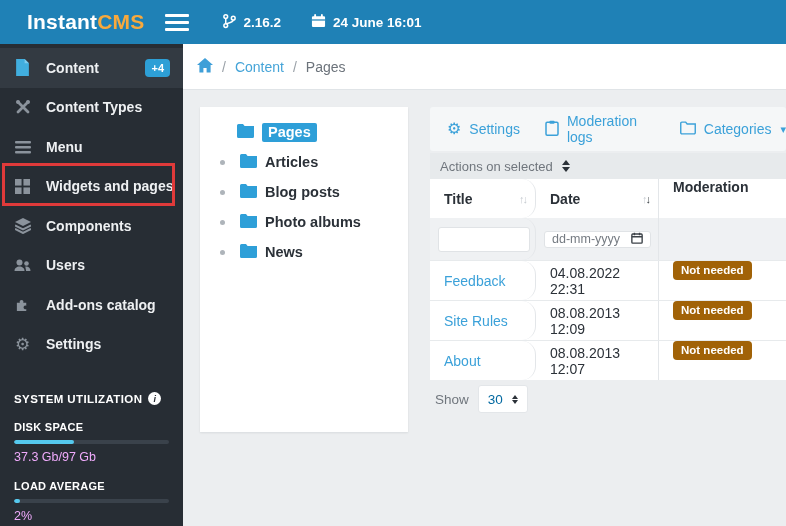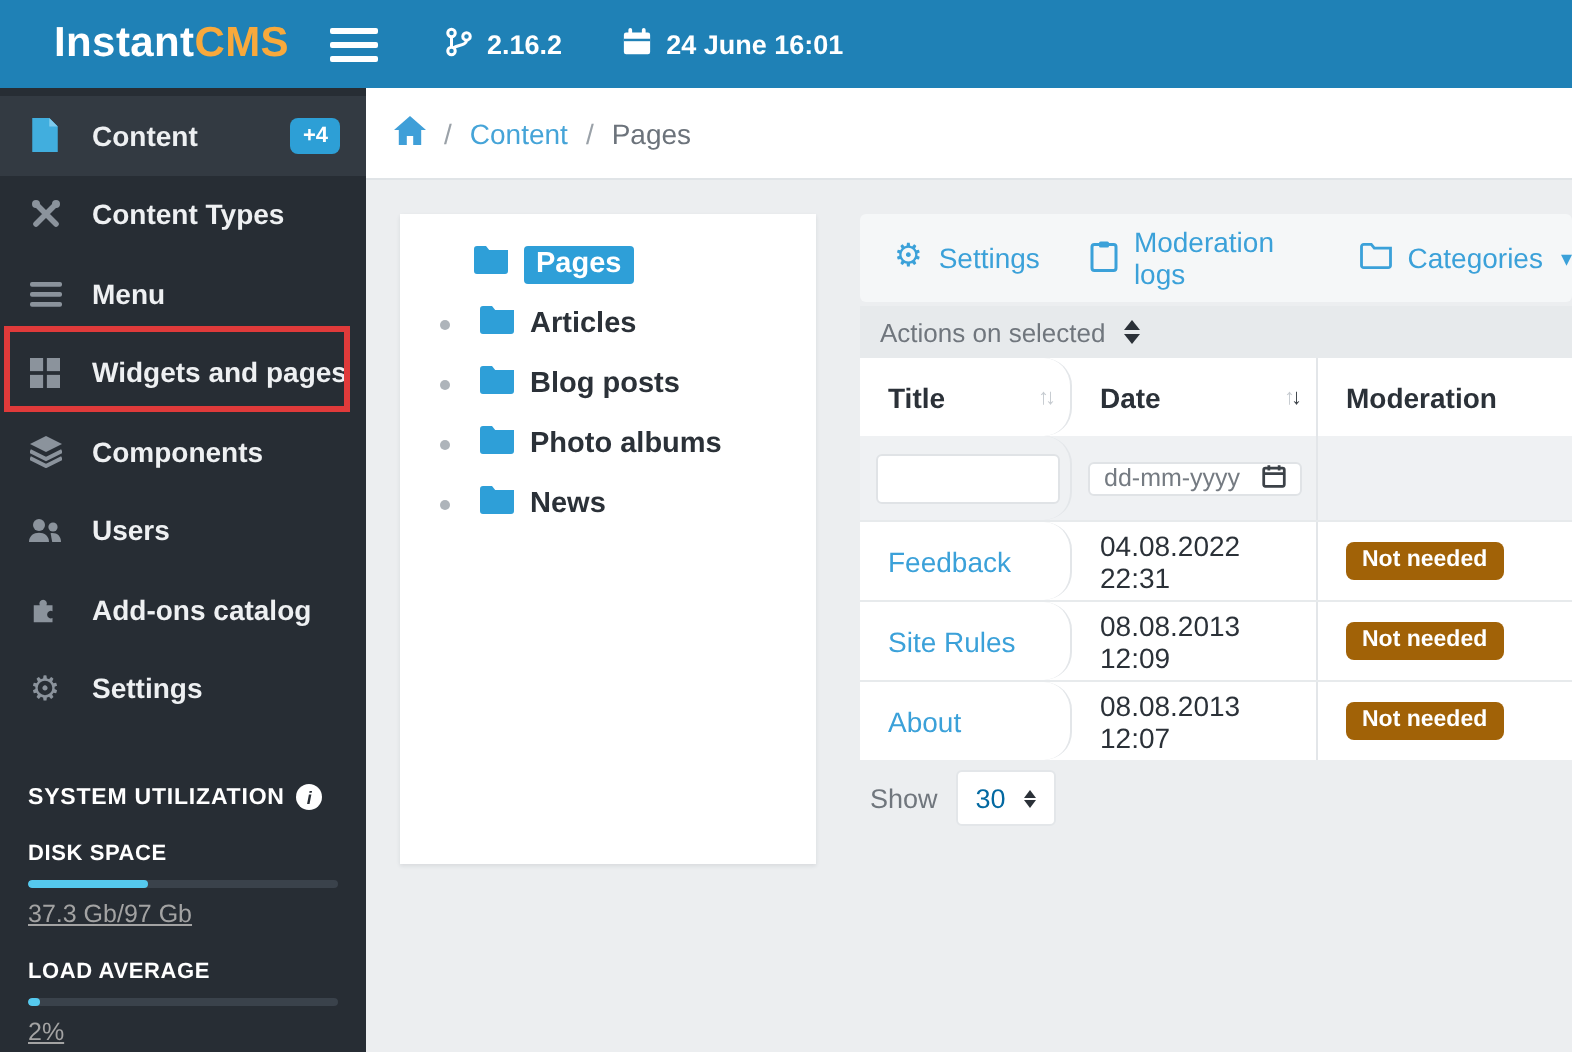--- a/index.html
+++ b/index.html
@@ -33,21 +33,21 @@
 
   .sys-block { padding:28px 14px 0 14px; }
   .sys-title { color:#fff; font-size:11.5px; font-weight:700; letter-spacing:.4px;
     display:flex; align-items:center; gap:6px; }
   .info-badge { width:13px; height:13px; border-radius:50%; background:#fff; color:#272d34;
     font-size:9px; font-weight:700; display:inline-flex; align-items:center; justify-content:center;
     font-style:italic; }
   .sys-label { color:#fff; font-size:11px; font-weight:700; letter-spacing:.3px; margin-top:16px; }
   .bar-track { margin-top:7px; height:4px; background:#3a424b; border-radius:2px; overflow:hidden; }
   .bar-fill { height:100%; background:#55c9ee; border-radius:2px; }
-  .sys-value { margin-top:6px; color:#a3a3a3; font-size:12.5px;text-decoration:underline; }
+  .sys-value { margin-top:6px; color:#f0abfc; font-size:12.5px; }
 
   
   .main { flex:1; display:flex; flex-direction:column; min-width:0; }
   .breadcrumb-bar { height:46px; background:#fff; border-bottom:1px solid #e0e4e7;
     display:flex; align-items:center; padding-left:14px; gap:9px; font-size:14px; }
   .bc-sep { color:#9aa1a8; }
   .bc-link { color:#45a4d8; text-decoration:none; cursor:pointer; }
   .bc-current { color:#6c737b; }
 
   .content { flex:1; padding:17px 0 0 17px; display:flex; align-items:flex-start; gap:22px; }
@@ -77,21 +77,21 @@
     border-bottom:5px solid #2b3138; }
   .tri-down { width:0; height:0; border-left:4px solid transparent; border-right:4px solid transparent;
     border-top:5px solid #2b3138; }
 
   .grid-table { background:#fff; }
   .trow { display:flex; align-items:center; }
   .c-title { width:106px; align-self:stretch; display:flex; align-items:center;
     padding-left:14px; border-right:1px solid #e3e6e9;border-radius:14px; }
   .c-date { width:123px; align-self:stretch; display:flex; align-items:center;
     padding-left:14px; border-right:1px solid #e3e6e9; }
-  .c-mod { flex:1; align-self:stretch; display:flex; align-items:center; padding-left:14px; }
+  .c-mod { flex:1; align-self:stretch; display:flex; align-items:flex-start; padding-left:14px; }
   .thead { height:39px; font-weight:700; font-size:14px; color:#2b3138; }
   .sort-pair { margin-left:auto; margin-right:9px; font-size:11px; letter-spacing:-2px; cursor:pointer; }
   .sort-idle { color:#c6cbd0; }
   .sort-active { color:#3a4046; }
   .filter-row { height:42px; background:#eff1f3; font-size:12.5px; }
   .filter-row .c-title, .filter-row .c-date { padding-left:8px; }
   .text-filter { width:92px; height:25px; border:1px solid #e0e3e6; border-radius:3px;
     background:#fff; outline:none; padding:0 6px; font-size:13px; font-family:inherit; }
   .date-filter { width:107px; height:17px; background:#fff; border:1px solid #e0e3e6; border-radius:3px;
     display:flex; align-items:center; justify-content:space-between; padding:0 7px;

